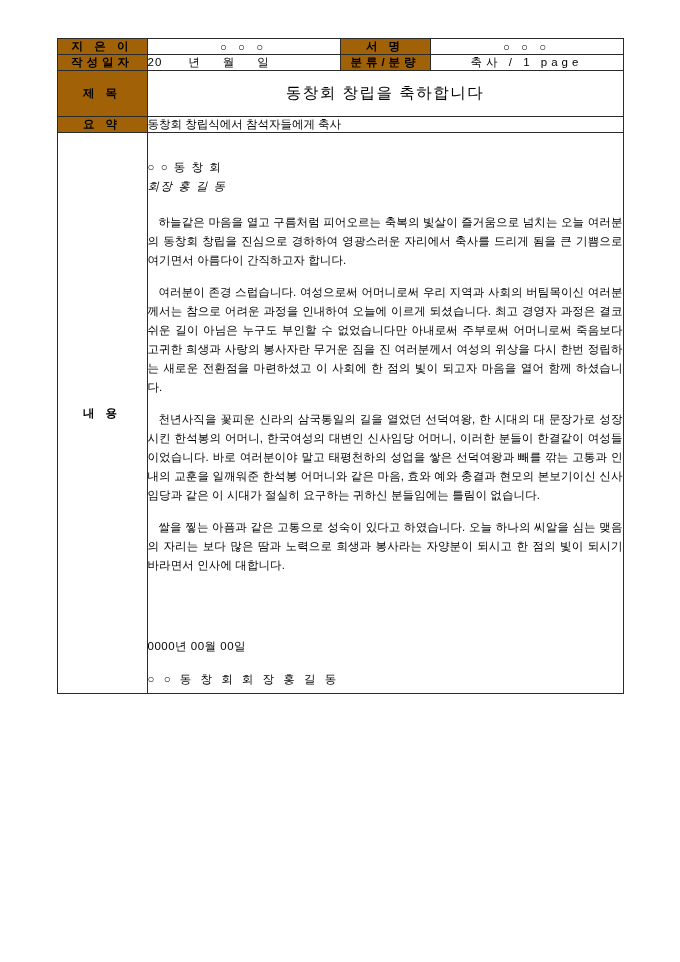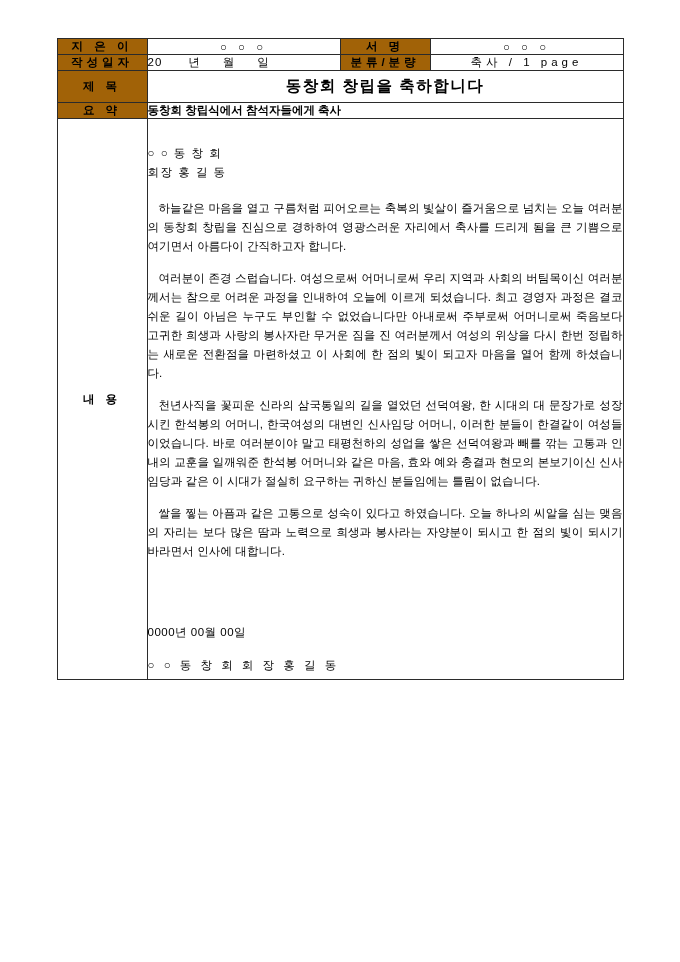--- a/index.html
+++ b/index.html
@@ -55,39 +55,38 @@
   .val-center {
     text-align: center;
     font-size: 12px;
     letter-spacing: 4px;
     padding: 9px 4px;
   }
   .val-left {
     text-align: left;
     font-size: 11.5px;
     padding: 9px 10px;
-    font-weight: bold;
   }
   .date-cell {
     font-size: 11.5px;
     padding: 9px 10px;
     letter-spacing: 1px;
   }
   .date-cell .seg {
     display: inline-block;
     text-align: right;
   }
   .sp-3 { display:inline-block; width: 26px; }
   .sp-2 { display:inline-block; width: 22px; }
   .title-row td.title-val {
     text-align: center;
     font-size: 15.5px;
-    font-weight: bold;
+    font-weight: normal;
     letter-spacing: 1.5px;
-    padding: 5px 0;
+    padding: 12px 0;
   }
   .body-cell {
     padding: 26px 26px 20px 26px;
     vertical-align: top;
     line-height: 1.65;
     font-size: 11.3px;
     height: 560px;
   }
   .body-cell p {
     margin: 0 0 13px 0;
@@ -99,20 +98,21 @@
     text-indent: 11px;
   }
   .body-cell p.head {
     margin-bottom: 0;
     letter-spacing: 1.5px;
     margin-top: 21px;
   }
   .body-cell p.head2 {
     margin-bottom: 17px;
     letter-spacing: 1.5px;
+    font-style: italic;
   }
   .body-cell p.sign-date {
     margin-top: 62px;
     margin-bottom: 14px;
     letter-spacing: 0.5px;
   }
   .body-cell p.sign-name {
     letter-spacing: 3px;
     margin-bottom: 0;
   }

